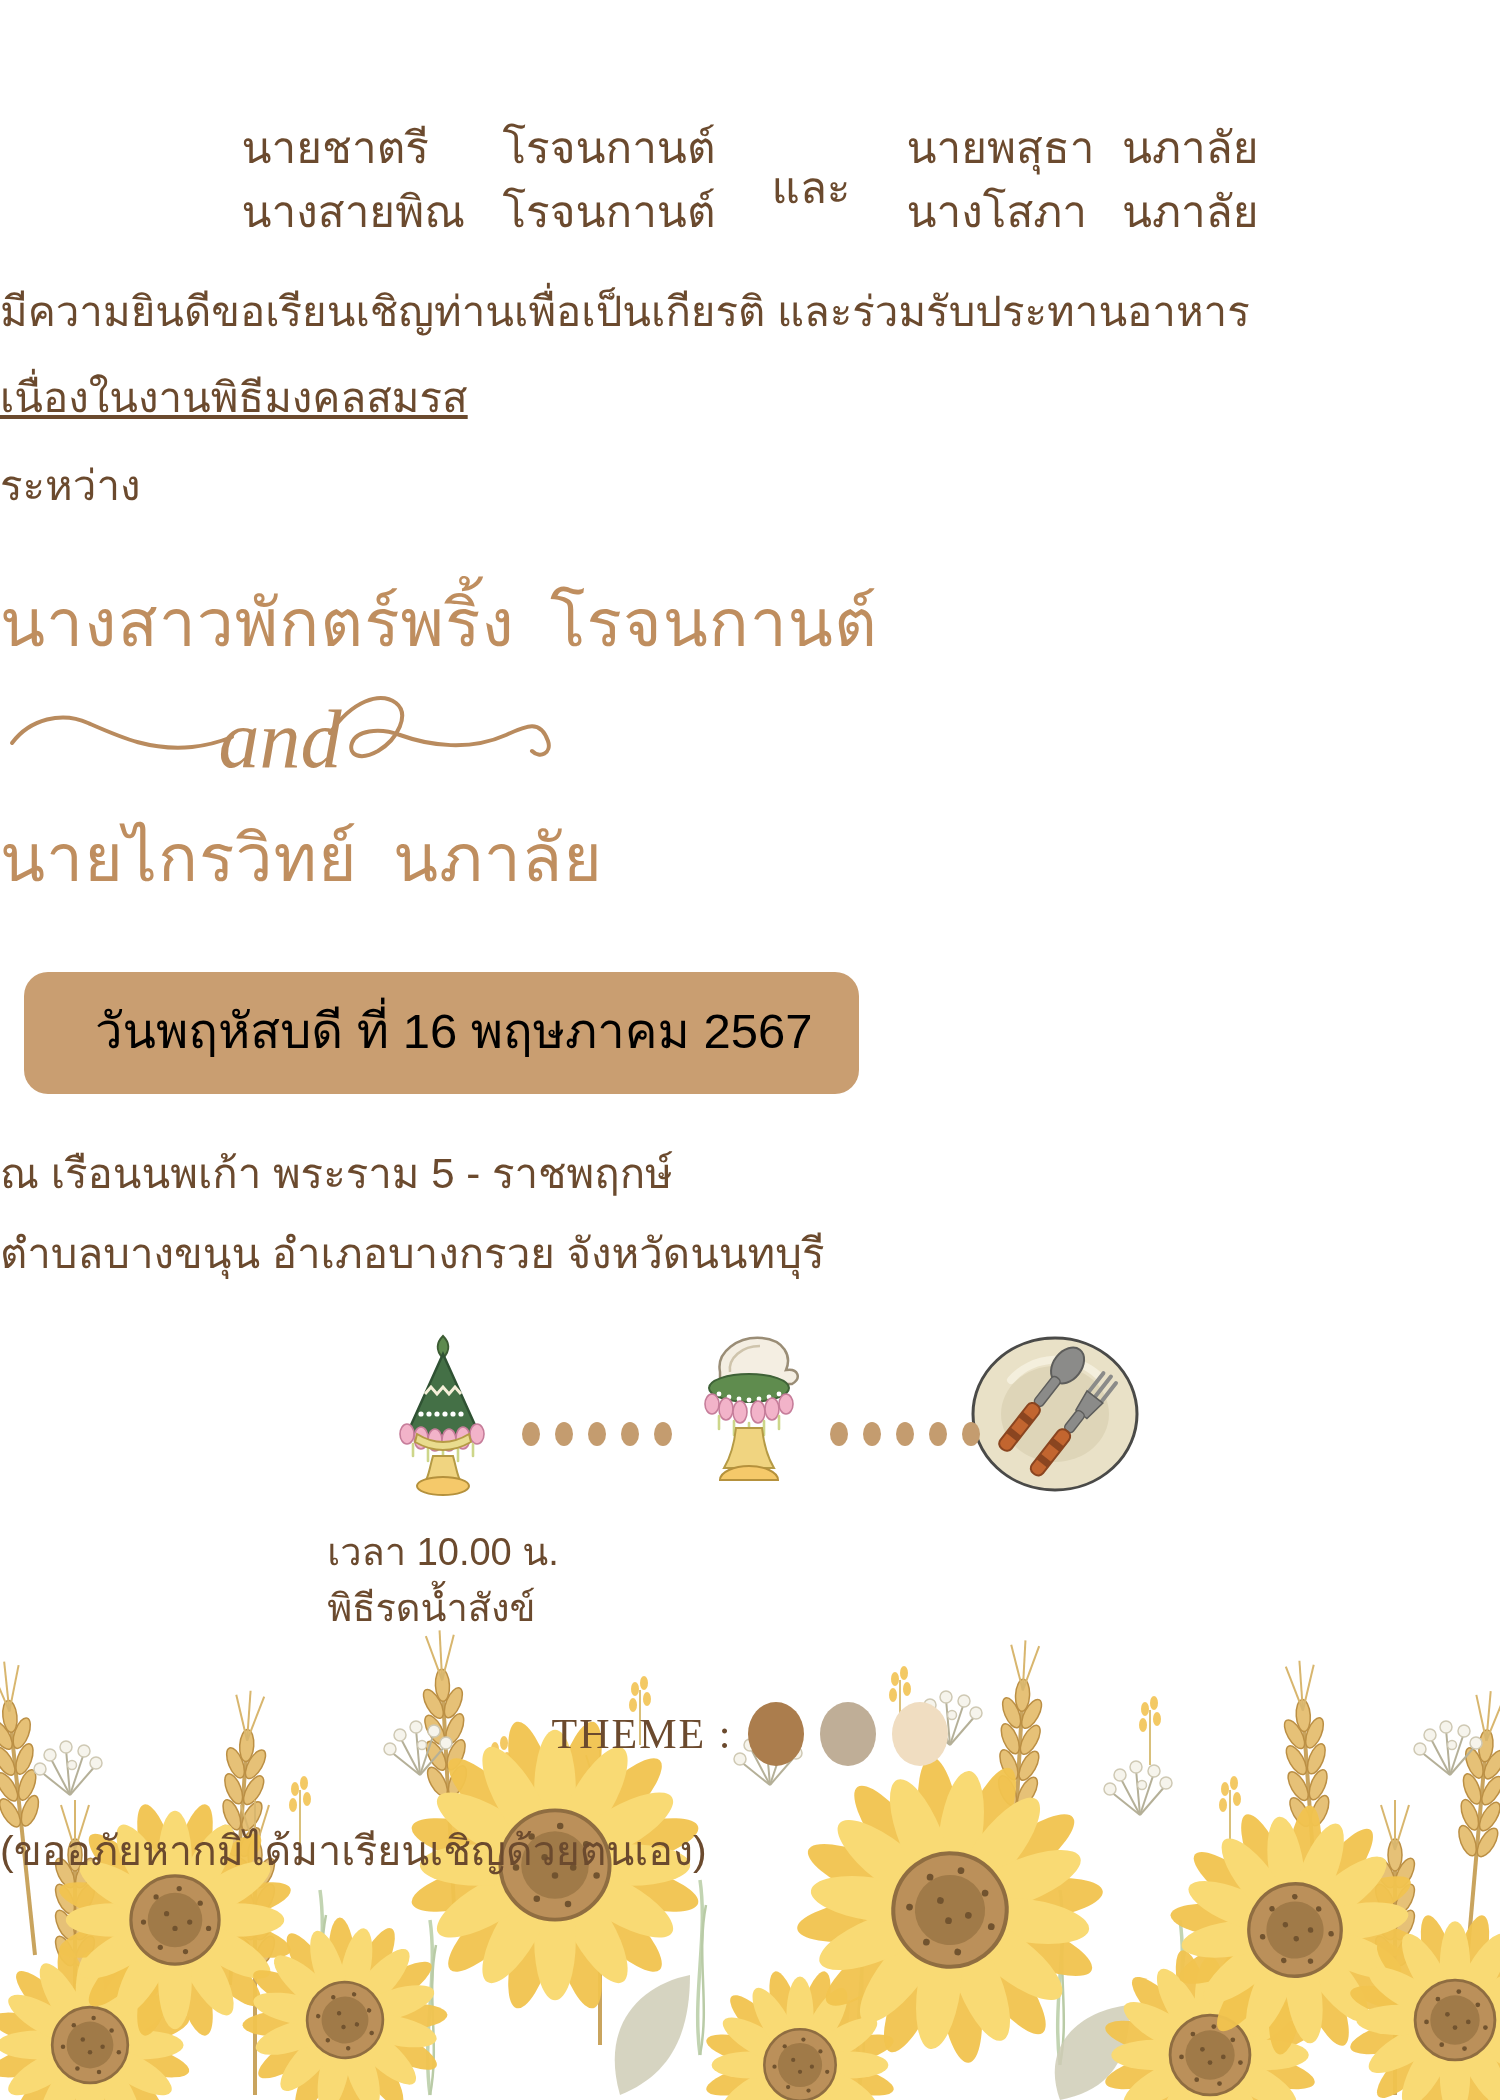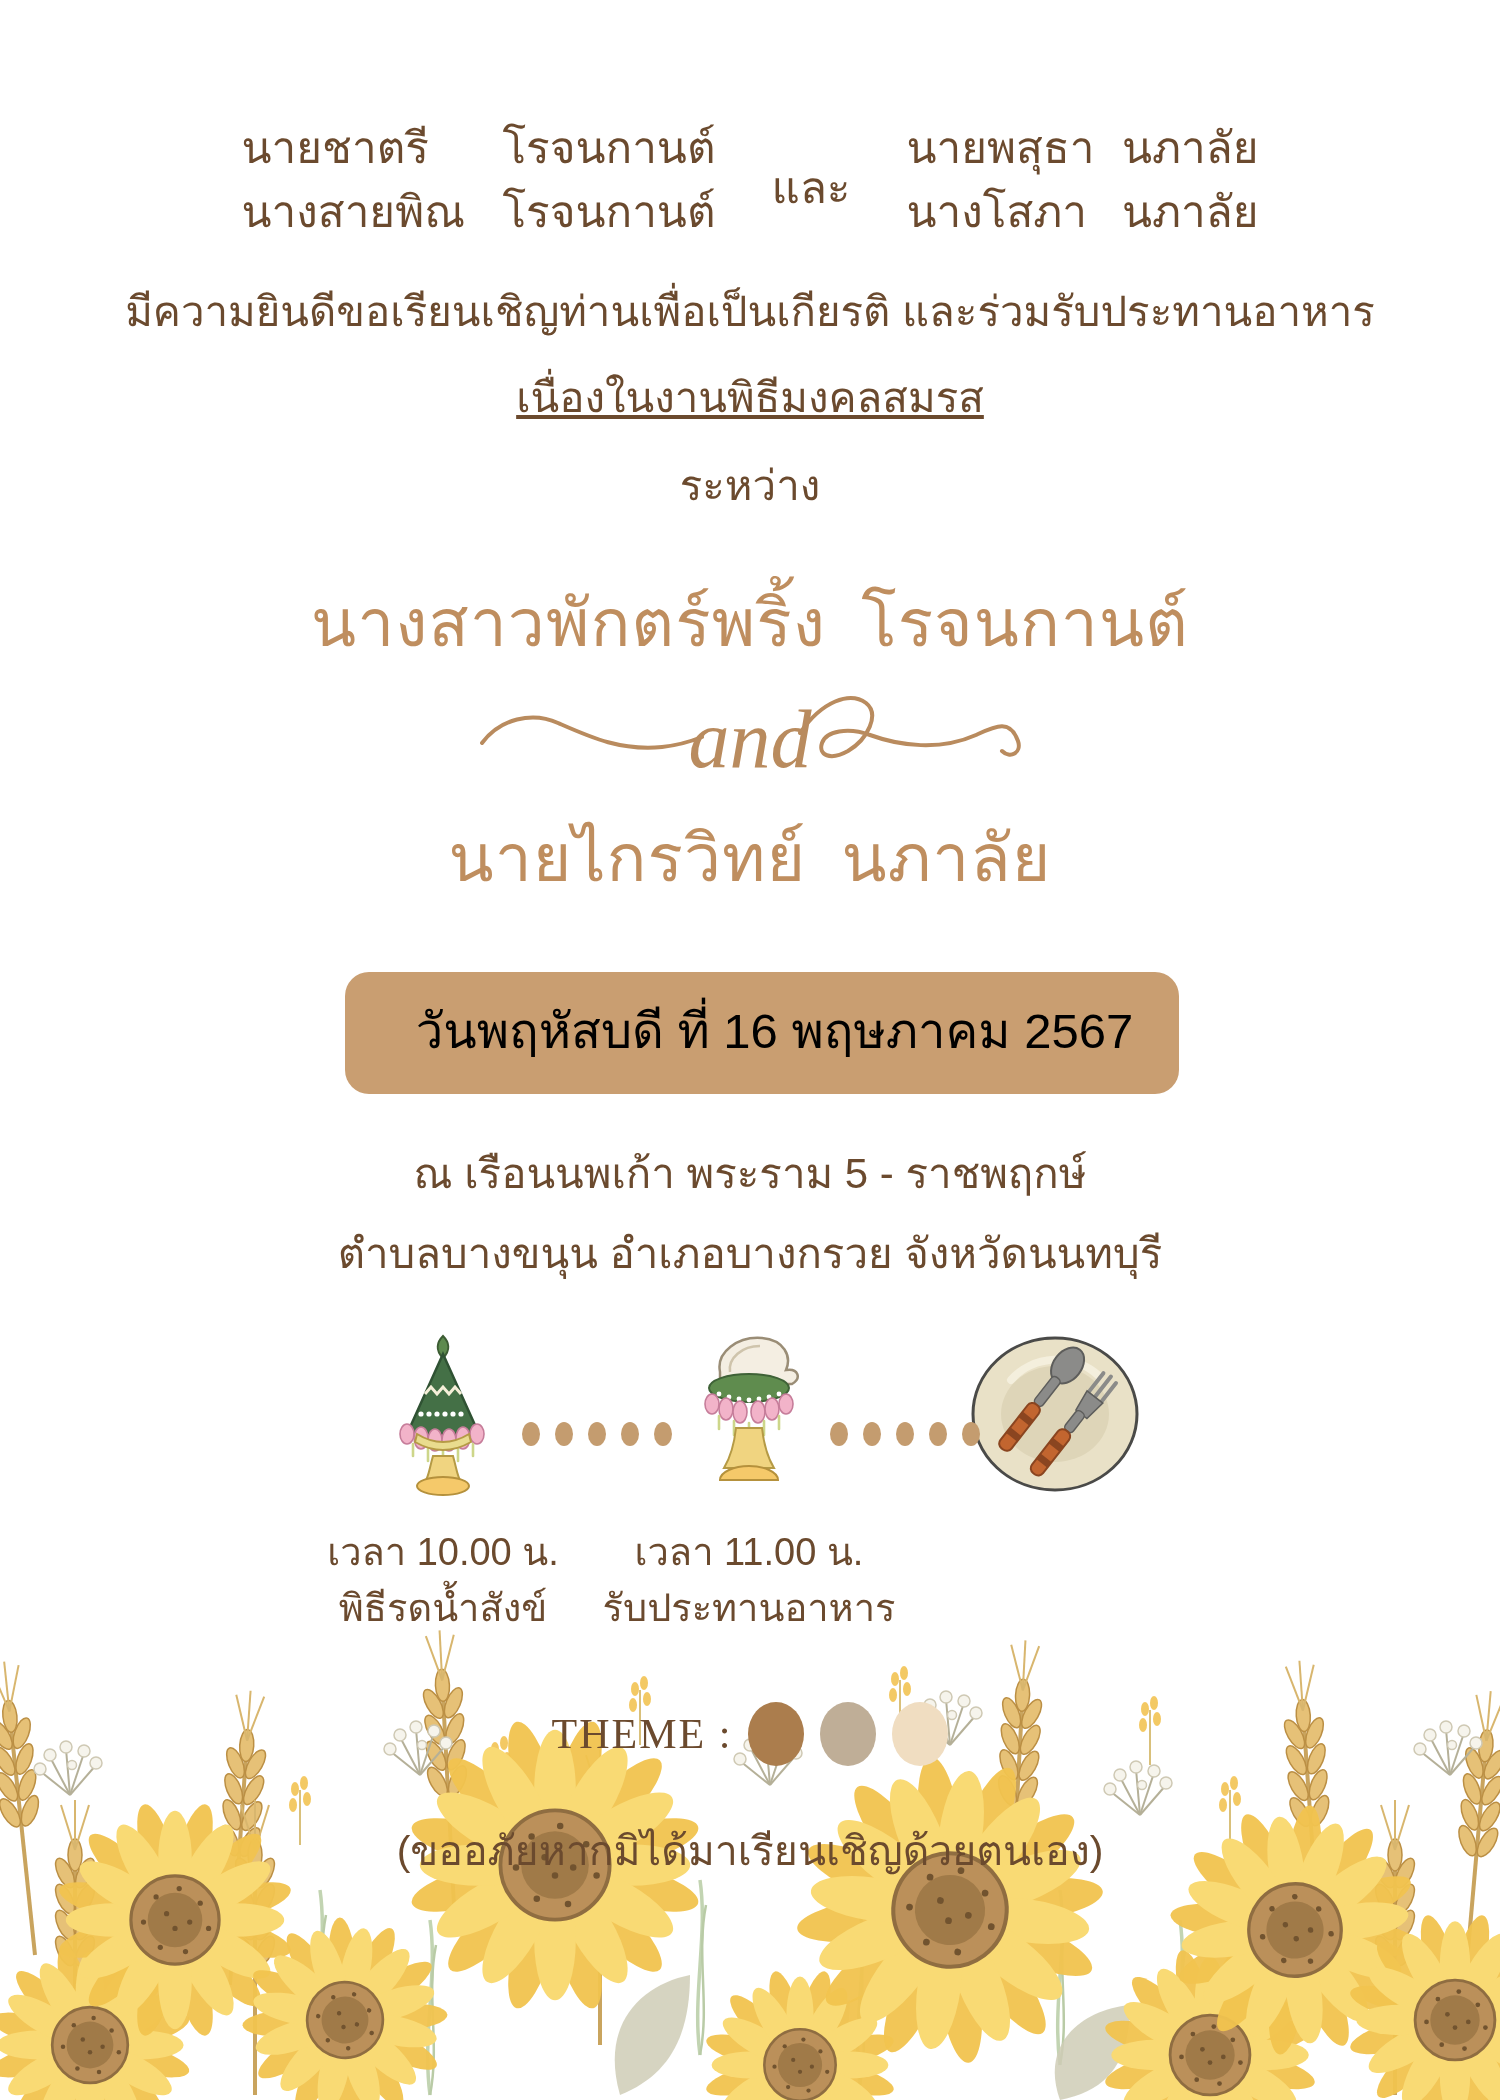--- a/index.html
+++ b/index.html
@@ -1,19 +1,19 @@
 <!DOCTYPE html>
 <html><head>
 <meta charset="utf-8">
 <style>
   * { margin:0; padding:0; box-sizing:border-box; }
   html,body { background:#ffffff; }
   body { font-family:"Liberation Sans","DejaVu Sans",sans-serif; }
   .page { position:relative; width:1500px; height:2100px; margin:0 auto; background:#fff; overflow:hidden; }
-  .content { position:relative; z-index:2; text-align:center; color:#6b4a2e; }
+  .content { position:relative; z-index:2; text-align:left; color:#6b4a2e; }
 
   
   .parents-row { display:flex; justify-content:center; align-items:center; gap:56px; padding-top:116px; }
   .parents-col { font-size:44px; line-height:64px; color:#6b4a2e; }
   .parents-col .pline { display:flex; justify-content:space-between; }
   .parents-left { width:474px; }
   .parents-right { width:352px; }
   .and-word { font-size:44px; color:#6b4a2e; padding-top:14px; }
 
   .intro-line1 { margin-top:34px; font-size:42px; }
@@ -206,24 +206,20 @@
           <span class="dot"></span>
           <span class="dot"></span>
           <span class="dot"></span>
           <span class="dot"></span>
       </div>
       <div class="captions-row">
         <div class="event-caption">
           <div>เวลา 10.00 น.</div>
           <div>พิธีรดน้ำสังข์</div>
         </div>
-        <div class="event-caption">
-          <div>เวลา 11.00 น.</div>
-          <div>รับประทานอาหาร</div>
-        </div>
       </div>
     </div>
 
     <div class="theme-row">
       <span class="theme-label">THEME :</span>
       <span class="swatch" style="background: rgb(171, 125, 77);"></span>
       <span class="swatch" style="background: rgb(191, 174, 151);"></span>
       <span class="swatch" style="background: rgb(240, 221, 193);"></span>
     </div>
 

